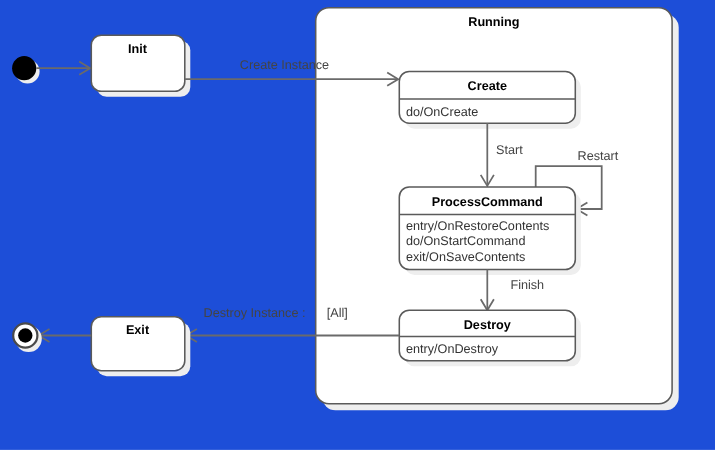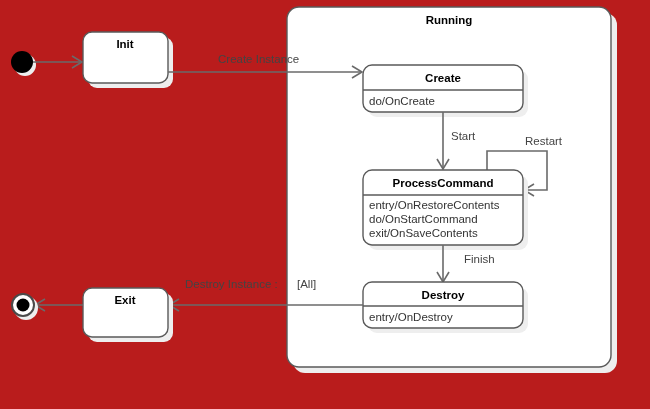--- a/index.html
+++ b/index.html
@@ -4,21 +4,21 @@
 <style>
   html, body {
     margin: 0;
     padding: 0;
     background: #ffffff;
   }
   #canvas-root {
     position: relative;
     width: 650px;
     height: 409px;
-    background: #b91c1c;
+    background: #1d4ed8;
     font-family: "Liberation Sans", sans-serif;
     overflow: hidden;
   }
   svg.diagram {
     display: block;
     width: 650px;
     height: 409px;
   }
   .st-shadow {
     fill: #eeeeee;

